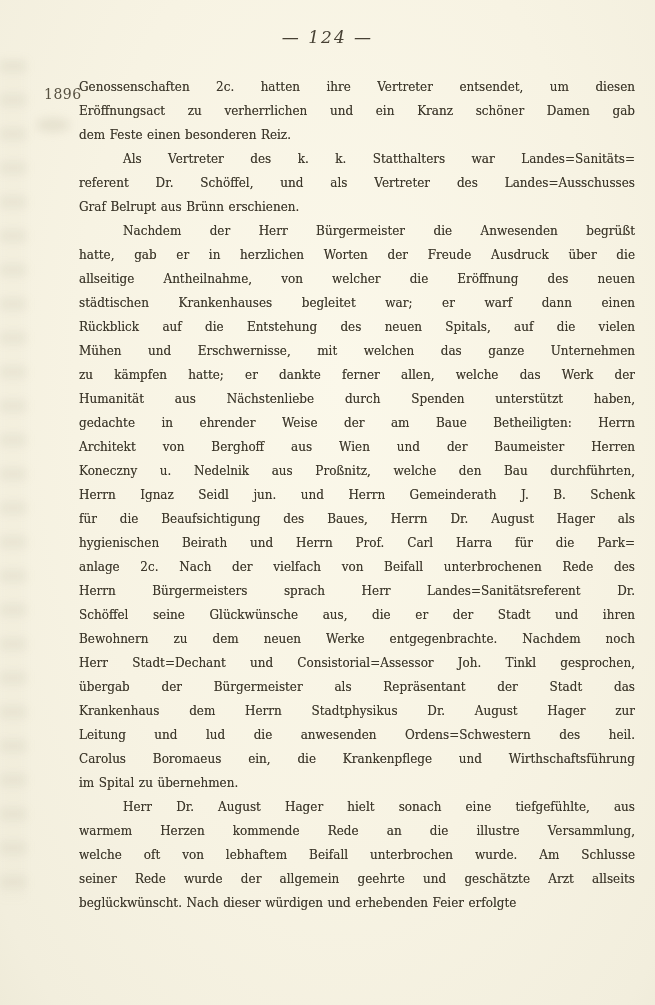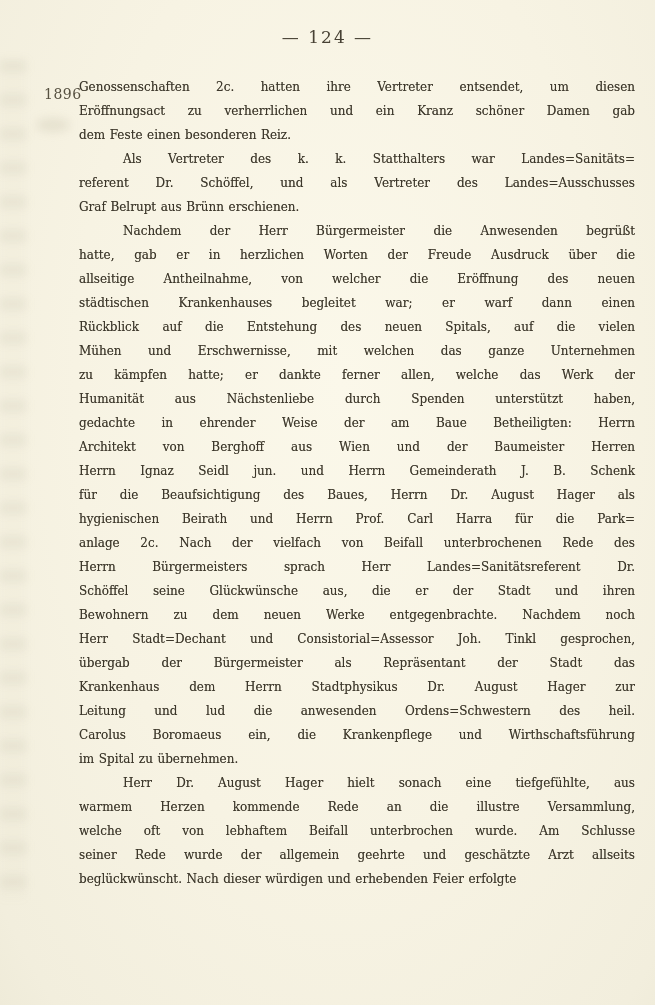--- a/index.html
+++ b/index.html
@@ -45,20 +45,21 @@
   }
   .page-number {
     position: absolute;
     top: 27px;
     left: 0;
     width: 100%;
     text-align: center;
     font-size: 17px;
     letter-spacing: 2px;
     color: #474134;
+    font-style: italic;
   }
   .margin-year {
     position: absolute;
     left: 44px;
     top: 86px;
     font-size: 14px;
     color: #565040;
     letter-spacing: 0.5px;
   }
   .text-block {
@@ -106,20 +107,21 @@
       <div class="line indent">Nachdem der Herr Bürgermeister die Anwesenden begrüßt</div>
       <div class="line">hatte, gab er in herzlichen Worten der Freude Ausdruck über die</div>
       <div class="line">allseitige Antheilnahme, von welcher die Eröffnung des neuen</div>
       <div class="line">städtischen Krankenhauses begleitet war; er warf dann einen</div>
       <div class="line">Rückblick auf die Entstehung des neuen Spitals, auf die vielen</div>
       <div class="line">Mühen und Erschwernisse, mit welchen das ganze Unternehmen</div>
       <div class="line">zu kämpfen hatte; er dankte ferner allen, welche das Werk der</div>
       <div class="line">Humanität aus Nächstenliebe durch Spenden unterstützt haben,</div>
       <div class="line">gedachte in ehrender Weise der am Baue Betheiligten: Herrn</div>
       <div class="line">Architekt von Berghoff aus Wien und der Baumeister Herren</div>
+      <div class="line">Koneczny u. Nedelnik aus Proßnitz, welche den Bau durchführten,</div>
       <div class="line">Herrn Ignaz Seidl jun. und Herrn Gemeinderath J. B. Schenk</div>
       <div class="line">für die Beaufsichtigung des Baues, Herrn Dr. August Hager als</div>
       <div class="line">hygienischen Beirath und Herrn Prof. Carl Harra für die Park=</div>
       <div class="line">anlage 2c. Nach der vielfach von Beifall unterbrochenen Rede des</div>
       <div class="line">Herrn Bürgermeisters sprach Herr Landes=Sanitätsreferent Dr.</div>
       <div class="line">Schöffel seine Glückwünsche aus, die er der Stadt und ihren</div>
       <div class="line">Bewohnern zu dem neuen Werke entgegenbrachte. Nachdem noch</div>
       <div class="line">Herr Stadt=Dechant und Consistorial=Assessor Joh. Tinkl gesprochen,</div>
       <div class="line">übergab der Bürgermeister als Repräsentant der Stadt das</div>
       <div class="line">Krankenhaus dem Herrn Stadtphysikus Dr. August Hager zur</div>

